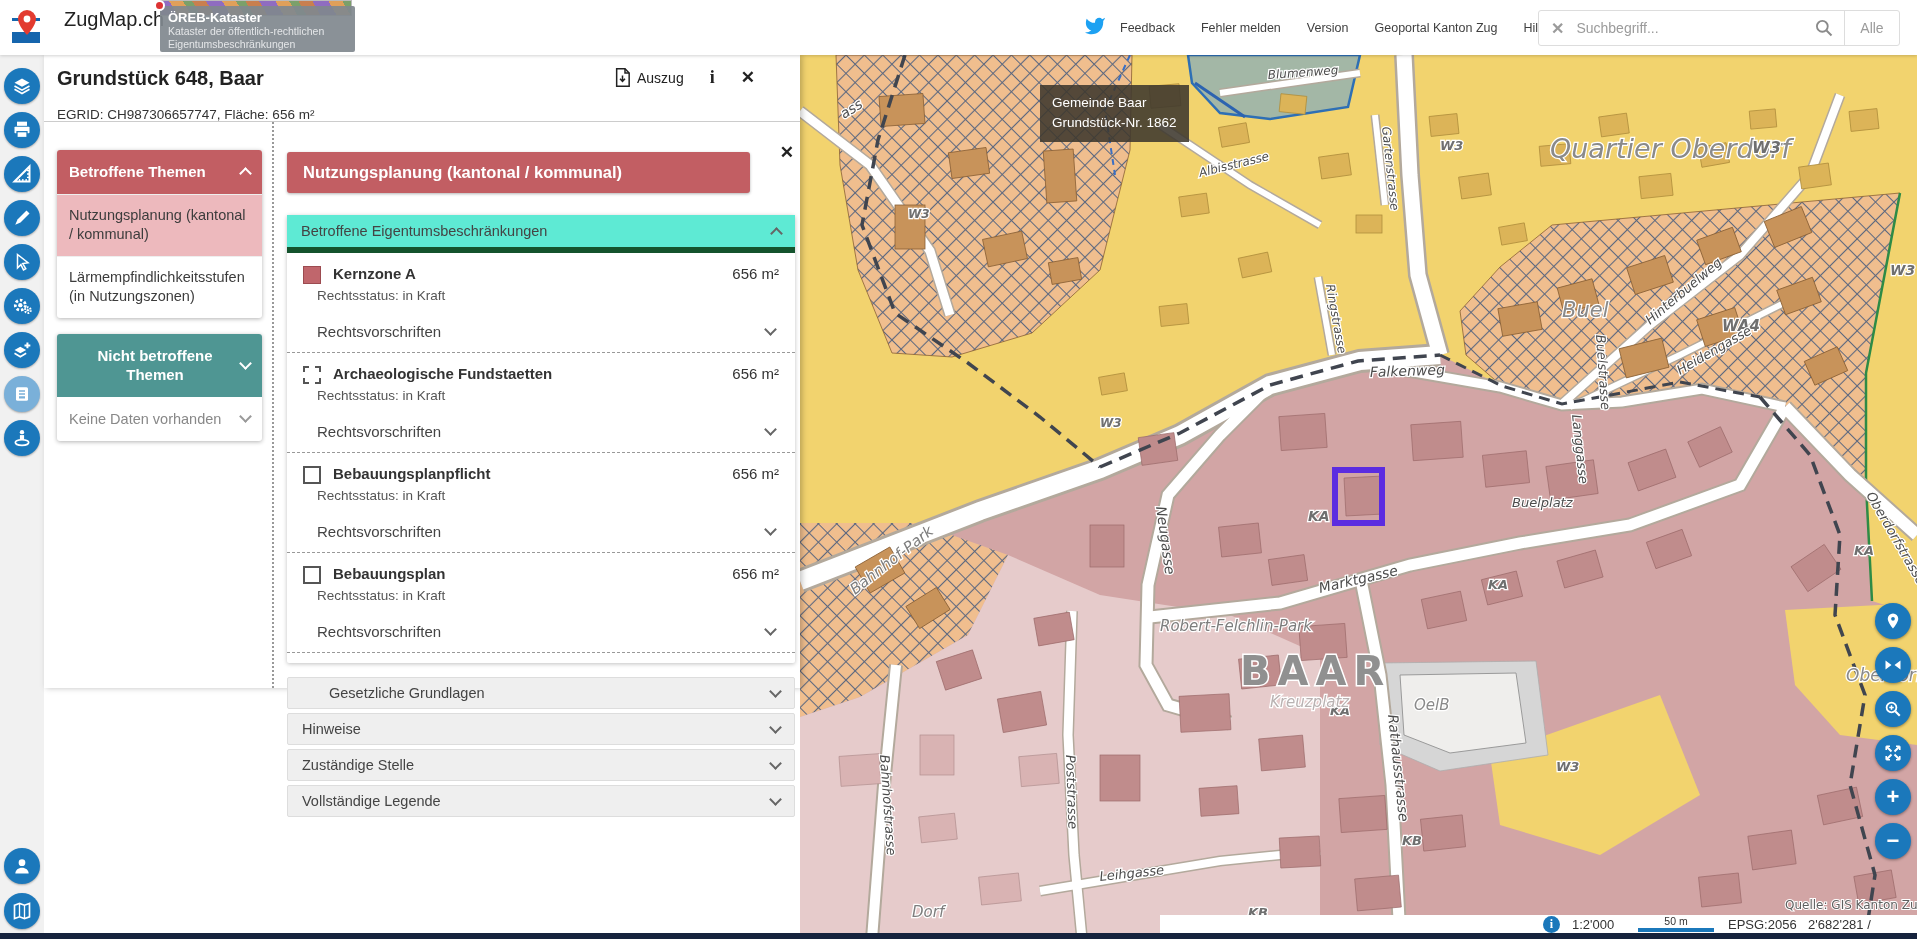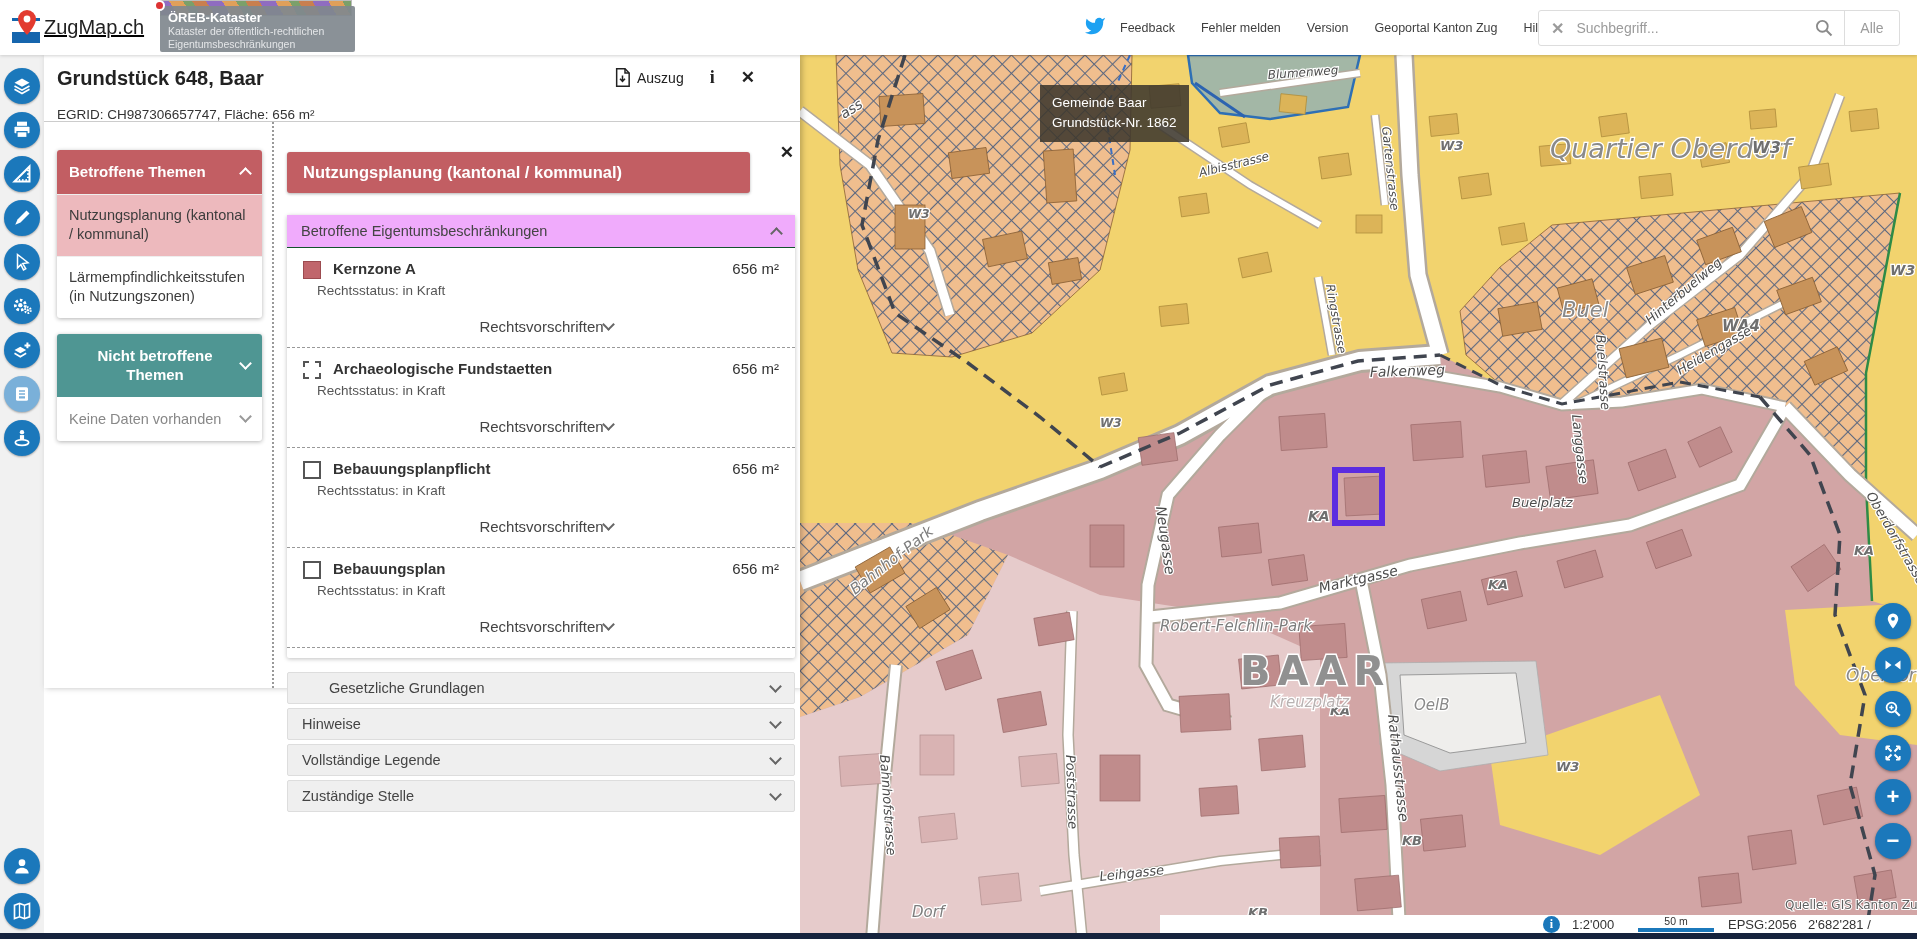--- a/index.html
+++ b/index.html
@@ -2,21 +2,21 @@
 <html style="--accent-blue: #1b78bb; --accent-blue-light: #7ab0d9; --banner-red: #c25e63; --pink-selected: #edb9bd; --teal: #4f9693; --map-yellow: #f2d36e; --map-rose: #d2a5a5; --map-rose-light: #e6cbcb; --map-orange: #f0be8e; --hatch-line: #5c6880; --parcel-purple: #5b2ce0; --navy: #16233d; --twitter: #1da1f2;"><head>
 <meta charset="utf-8">
 <style>
   * { margin:0; padding:0; box-sizing:border-box; }
   html,body { width:1917px; height:939px; overflow:hidden; background:#fff;
               font-family:"Liberation Sans", sans-serif; }
 
   
   .hdr { position:absolute; left:0; top:0; width:1917px; height:55px; background:#fff;
          box-shadow:0 1px 3px rgba(0,0,0,.18); z-index:40; }
-  .brand { position:absolute; left:10px; top:8px; display:flex; align-items:center; gap:0;text-decoration:underline; }
+  .brand { position:absolute; left:10px; top:8px; display:flex; align-items:flex-start; gap:20px; }
   .brand-name { font-size:20px; color:#222; }
   .badge-stripes { position:absolute; left:160px; top:0; width:192px; height:16px;
       background:repeating-linear-gradient(60deg,#8f6cc0 0 14px,#e0a05a 14px 26px,#7ba06a 26px 34px,#c97f4f 34px 46px);
       border:1px solid #bbb; }
   .badge { position:absolute; left:160px; top:6px; width:195px; height:46px;
            background:rgba(128,136,142,.92); border-radius:2px; color:#fff; padding:4px 8px; }
   .badge .t { font-weight:bold; font-size:13px; }
   .badge .s { font-size:10.5px; color:#e4e6e8; line-height:1.25; }
   .badge-pin { position:absolute; left:154px; top:0px; width:11px; height:11px; border-radius:50%;
                background:#d33; border:2px solid #fff; }
@@ -58,33 +58,33 @@
   .thead.teal { background:var(--teal);text-align:center; }
   .titem { padding:11px 12px; font-size:14.5px; color:#3c3c3c; line-height:1.35; cursor:pointer; border-top:1px solid #eee; }
   .titem.sel { background:var(--pink-selected); }
   .nodata { padding:14px 12px; font-size:14.5px; color:#888; display:flex; justify-content:space-between; align-items:center; cursor:pointer; }
 
   .detail { position:absolute; left:243px; top:67px; width:513px; }
   .d-x { position:absolute; right:6px; top:20px; font-size:17px; font-weight:bold; color:#222; cursor:pointer; }
   .banner { margin:30px 0 0 0; width:463px; background:var(--banner-red); color:#fff; font-weight:bold;
             font-size:16.5px; padding:11px 16px; border-radius:3px; box-shadow:0 1px 3px rgba(0,0,0,.3); }
   .rcard { margin-top:22px; width:508px; background:#fff; box-shadow:0 1px 4px rgba(0,0,0,.25); border-radius:2px; }
-  .rhead { background:#f0abfc; border-bottom:1px solid #14532d; padding:8px 14px; font-size:14.5px; color:#444;
+  .rhead { background:#5eead4; border-bottom:6px solid #14532d; padding:8px 14px; font-size:14.5px; color:#444;
            display:flex; justify-content:space-between; align-items:center; cursor:pointer; }
   .ritem { padding:12px 16px 0 16px; border-bottom:1px dashed #999; }
   .ritem:first-of-type { border-top:1px dotted #aaa; }
   .rrow1 { display:flex; align-items:flex-start; }
   .sw { width:18px; height:18px; margin-right:12px; flex:0 0 auto; margin-top:1px; }
   .sw-filled { background:#c0666c; border:1px solid #9c4b50; }
   .sw-dashed { background:#fff; border:2px dashed #555; }
   .sw-outline { background:#fff; border:2px solid #555; }
   .rname { font-size:15px; font-weight:bold; color:#333; flex:1; }
   .rarea { font-size:15px; color:#333; }
   .rstatus { font-size:13.5px; color:#555; margin:4px 0 0 14px; }
-  .rlaw { display:flex; justify-content:center; align-items:center; padding:20px 4px 12px 14px;
+  .rlaw { display:flex; justify-content:space-between; align-items:center; padding:20px 4px 12px 14px;
           font-size:15px; color:#444; cursor:pointer; }
   .acc { margin-top:4px; width:508px; background:#efefef; border:1px solid #ddd; border-radius:2px;
          padding:7px 14px; font-size:14.5px; color:#444; display:flex; justify-content:space-between;
          align-items:center; cursor:pointer; }
   .acc.first { margin-top:14px;padding-left:41px; }
 
   .cv { width:9px; height:9px; border-right:2px solid #666; border-bottom:2px solid #666;
         transform:rotate(45deg); margin-top:-4px; flex:0 0 auto; }
   .cv.up { transform:rotate(-135deg); margin-top:4px; }
   .cv.white { border-color:#fff; }
@@ -592,23 +592,23 @@
 
     <div class="acc first">
       <span>Gesetzliche Grundlagen</span>
       <span class="cv"></span>
     </div>
     <div class="acc">
       <span>Hinweise</span>
       <span class="cv"></span>
     </div>
     <div class="acc">
+      <span>Zuständige Stelle</span>
+      <span class="cv"></span>
+    </div>
+    <div class="acc">
       <span>Vollständige Legende</span>
       <span class="cv"></span>
     </div>
-    <div class="acc">
-      <span>Zuständige Stelle</span>
-      <span class="cv"></span>
-    </div>
   </div>
 </div>
 
 <div class="navy"></div>
 
 </body></html>

